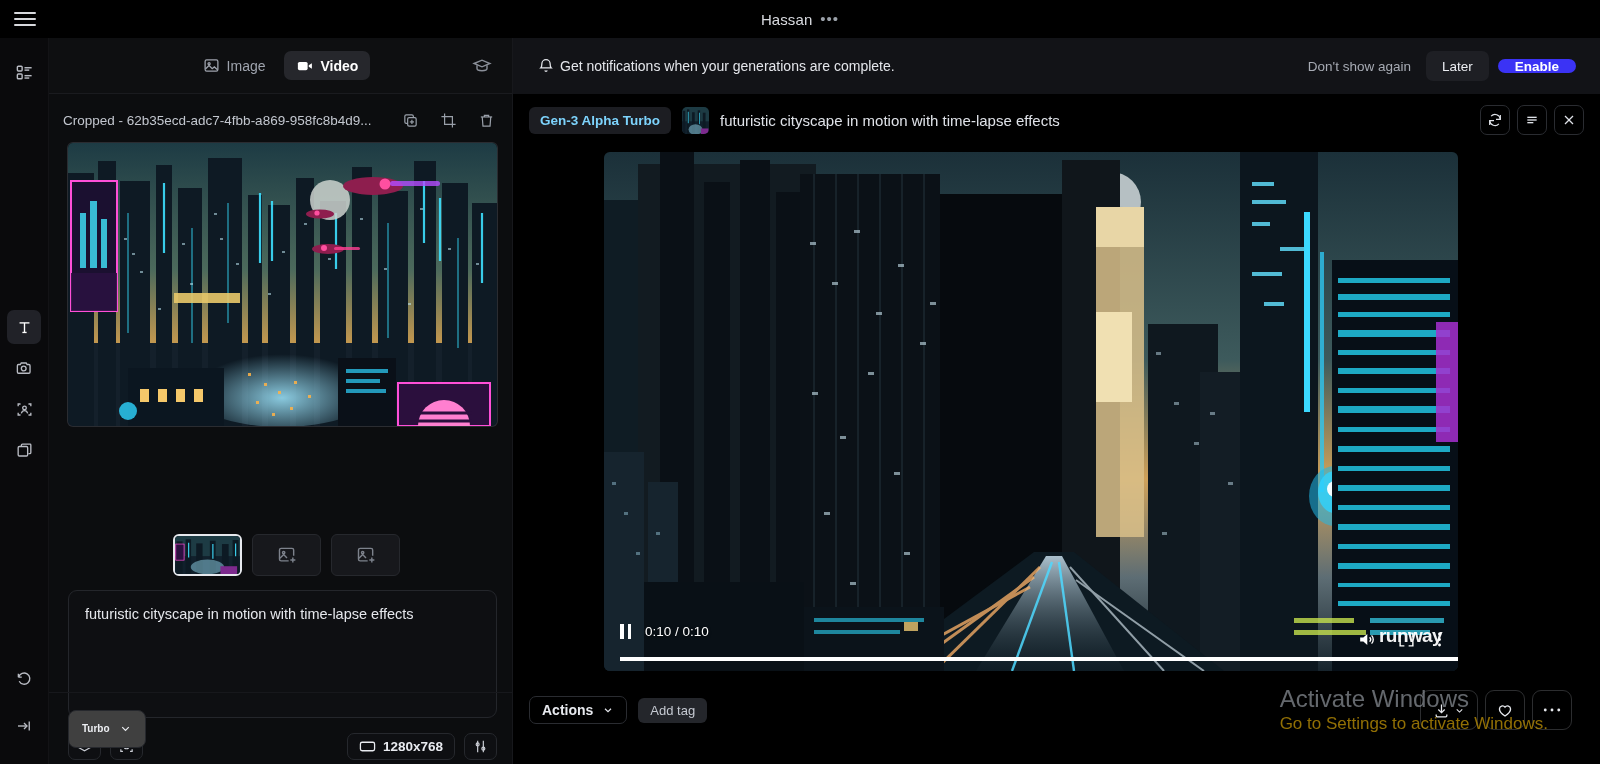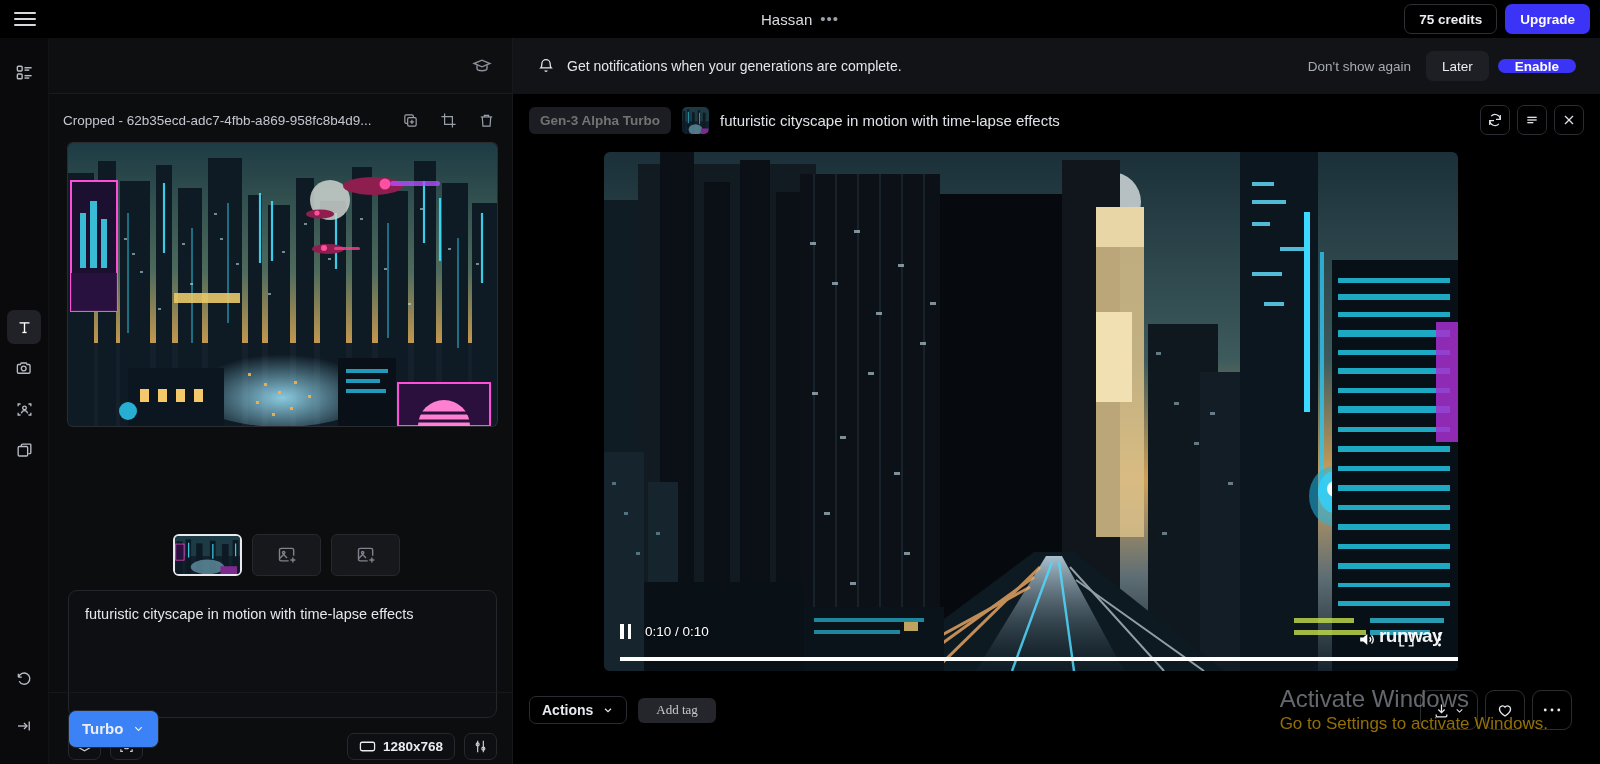--- a/index.html
+++ b/index.html
@@ -108,50 +108,50 @@
     background:#0e0f12; color:#c9ccd3; display:inline-flex; align-items:center; justify-content:center;
     gap:7px; cursor:pointer; font-size:13.5px;
   }
   .res-btn { height:27px; padding:0 11px; font-weight:600; color:#e9ebf0; }
 
   .bottom-bar {
     position:absolute; left:0; bottom:0; width:464px; height:72px;
     border-top:1px solid #17181c; display:flex; align-items:center; padding:0 19px;
   }
   .sel-btn {
-    height:38px; padding:0 13px; border:1px solid #26282d; border-radius:8px; background:#3b82f6;
-    color:#eceef2; font-size:15px; font-weight:600; display:flex; align-items:center; gap:9px; cursor:pointer;
+    height:38px; padding:0 13px; border:1px solid #26282d; border-radius:8px; background:#404040;
+    color:#eceef2; font-size:10px; font-weight:600; display:flex; align-items:center; gap:9px; cursor:pointer;
   }
   .generate-btn {
     height:40px; padding:0 22px; border-radius:9px; background:#3b33f5; border:none;
     color:#fff; font-size:15.5px; font-weight:700; cursor:pointer; display:flex; align-items:center;
   }
 
   
   .notif {
     position:absolute; left:513px; top:38px; width:1087px; height:56px;
     background:#121317; display:flex; align-items:center; padding:0 24px;
   }
-  .notif-text { font-size:14px; color:#e4e6eb; margin-left:12px; }
+  .notif-text { font-size:14px; color:#e4e6eb; margin-left:5px; }
   .notif-right { margin-left:auto; display:flex; align-items:center; gap:9px; }
   .link-btn { font-size:13.5px; color:#a7abb4; cursor:pointer; padding:0 6px; }
   .later-btn {
     height:30px; padding:0 16px; border-radius:7px; background:#1e1f24; color:#eceef2;
     font-size:13.5px; display:flex; align-items:center; cursor:pointer;
   }
   .enable-btn {
     height:14px; padding:0 17px; border-radius:7px; background:#3b33f5; color:#fff;
     font-size:13.5px; font-weight:600; display:flex; align-items:center; cursor:pointer;
   }
 
   
   .main { position:absolute; left:513px; top:94px; width:1087px; height:670px; background:#000; }
   .gen-header { position:absolute; left:0; top:0; width:1087px; height:52px; display:flex; align-items:center; padding:0 16px; }
   .model-chip {
-    height:27px; padding:0 11px; border-radius:6px; background:#1c1d22; color:#737373;
+    height:27px; padding:0 11px; border-radius:6px; background:#1c1d22; color:#7dd3fc;
     font-size:13.5px; font-weight:700; display:flex; align-items:center; cursor:pointer;
   }
   .gen-thumb { width:27px; height:27px; border-radius:5px; margin-left:11px; overflow:hidden; flex:0 0 auto; }
   .gen-prompt { font-size:15px; color:#dfe2e8; margin-left:11px; white-space:nowrap; overflow:hidden; text-overflow:ellipsis; }
   .gen-actions { margin-left:auto; display:flex; gap:7px; }
   .hdr-btn {
     width:30px; height:30px; border:1px solid #2a2c31; border-radius:7px; background:#000;
     display:flex; align-items:center; justify-content:center; color:#dfe2e8; cursor:pointer;
   }
 
@@ -174,22 +174,22 @@
     color:#fff; letter-spacing:-.6px; opacity:.95;
   }
 
   
   .actions-row { position:absolute; left:16px; bottom:40px; display:flex; align-items:center; gap:11px; }
   .actions-btn {
     height:28px; padding:0 12px; border:1px solid #2a2c31; border-radius:7px; background:#000;
     color:#e7e9ee; font-size:14px; font-weight:600; display:flex; align-items:center; gap:9px; cursor:pointer;
   }
   .tag-btn {
-    height:25px; padding:0 18px; border-radius:6px; background:#24262b; color:#c5c9d1;
-    font-size:13px; display:flex; align-items:center; cursor:pointer;font-family:Liberation Serif, serif;
+    height:25px; padding:0 12px; border-radius:6px; background:#24262b; color:#c5c9d1;
+    font-size:13px; display:flex; align-items:center; cursor:pointer;
   }
   .right-actions { position:absolute; right:28px; bottom:34px; display:flex; align-items:center; gap:7px; }
   .ra-btn {
     width:40px; height:40px; border:1px solid rgba(200,205,215,.22); border-radius:9px; background:transparent;
     display:flex; align-items:center; justify-content:center; color:#e7e9ee; cursor:pointer;
   }
   .ra-btn.wide { width:58px; gap:4px; }
 
   
   .watermark { position:absolute; right:52px; bottom:30px; text-align:left; pointer-events:none; }
@@ -205,24 +205,20 @@
 
   <div class="topbar">
     <div class="hamburger">
       <i></i>
         <i></i>
         <i></i>
     </div>
     <div class="topbar-center">
       <span class="workspace-name">Hassan</span>
       <span class="dots-h">•••</span>
-    </div>
-    <div class="topbar-right">
-      <div class="credits-btn">75 credits</div>
-      <div class="upgrade-btn">Upgrade</div>
     </div>
   </div>
 
   <div class="rail">
     <div class="rail-top">
       <div class="rail-icon">
         <svg width="19" height="19" viewBox="0 0 24 24" fill="none" stroke="currentColor" stroke-width="1.8">
           <rect x="3" y="4" width="6" height="6" rx="1.2"></rect>
             <rect x="3" y="14" width="6" height="6" rx="1.2"></rect>
           <line x1="12" y1="6" x2="21" y2="6"></line>
@@ -273,20 +269,41 @@
         <svg width="18" height="18" viewBox="0 0 24 24" fill="none" stroke="currentColor" stroke-width="1.8">
           <line x1="4" y1="12" x2="16" y2="12"></line>
             <polyline points="12,8 16,12 12,16"></polyline>
             <line x1="19" y1="6" x2="19" y2="18"></line>
         </svg>
       </div>
     </div>
   </div>
 
   <div class="modebar">
+    <div class="mode-switch">
+      <div class="mode-pill">
+        <span>
+          <svg width="17" height="17" viewBox="0 0 24 24" fill="none" stroke="currentColor" stroke-width="1.8">
+            <rect x="3" y="4" width="18" height="16" rx="2.2"></rect>
+              <circle cx="8.6" cy="9.4" r="1.5"></circle>
+            <path d="M3.5 17l5-5 4.5 4.5 3-2.5 4.5 4"></path>
+          </svg>
+        </span>
+        <span>Image</span>
+      </div>
+      <div class="mode-pill active">
+        <span>
+          <svg width="18" height="18" viewBox="0 0 24 24" fill="currentColor">
+            <rect x="2.5" y="6.5" width="13" height="11" rx="2.2"></rect>
+            <path d="M17 11l4.2-2.8v7.6L17 13z"></path>
+          </svg>
+        </span>
+        <span>Video</span>
+      </div>
+    </div>
     <div class="grad-icon">
       <svg width="20" height="20" viewBox="0 0 24 24" fill="none" stroke="currentColor" stroke-width="1.7">
         <path d="M2.5 9L12 5l9.5 4L12 13z"></path>
           <path d="M6 11v4c0 1.4 2.7 2.6 6 2.6s6-1.2 6-2.6v-4"></path>
       </svg>
     </div>
   </div>
 
   <div class="leftpanel">
 

